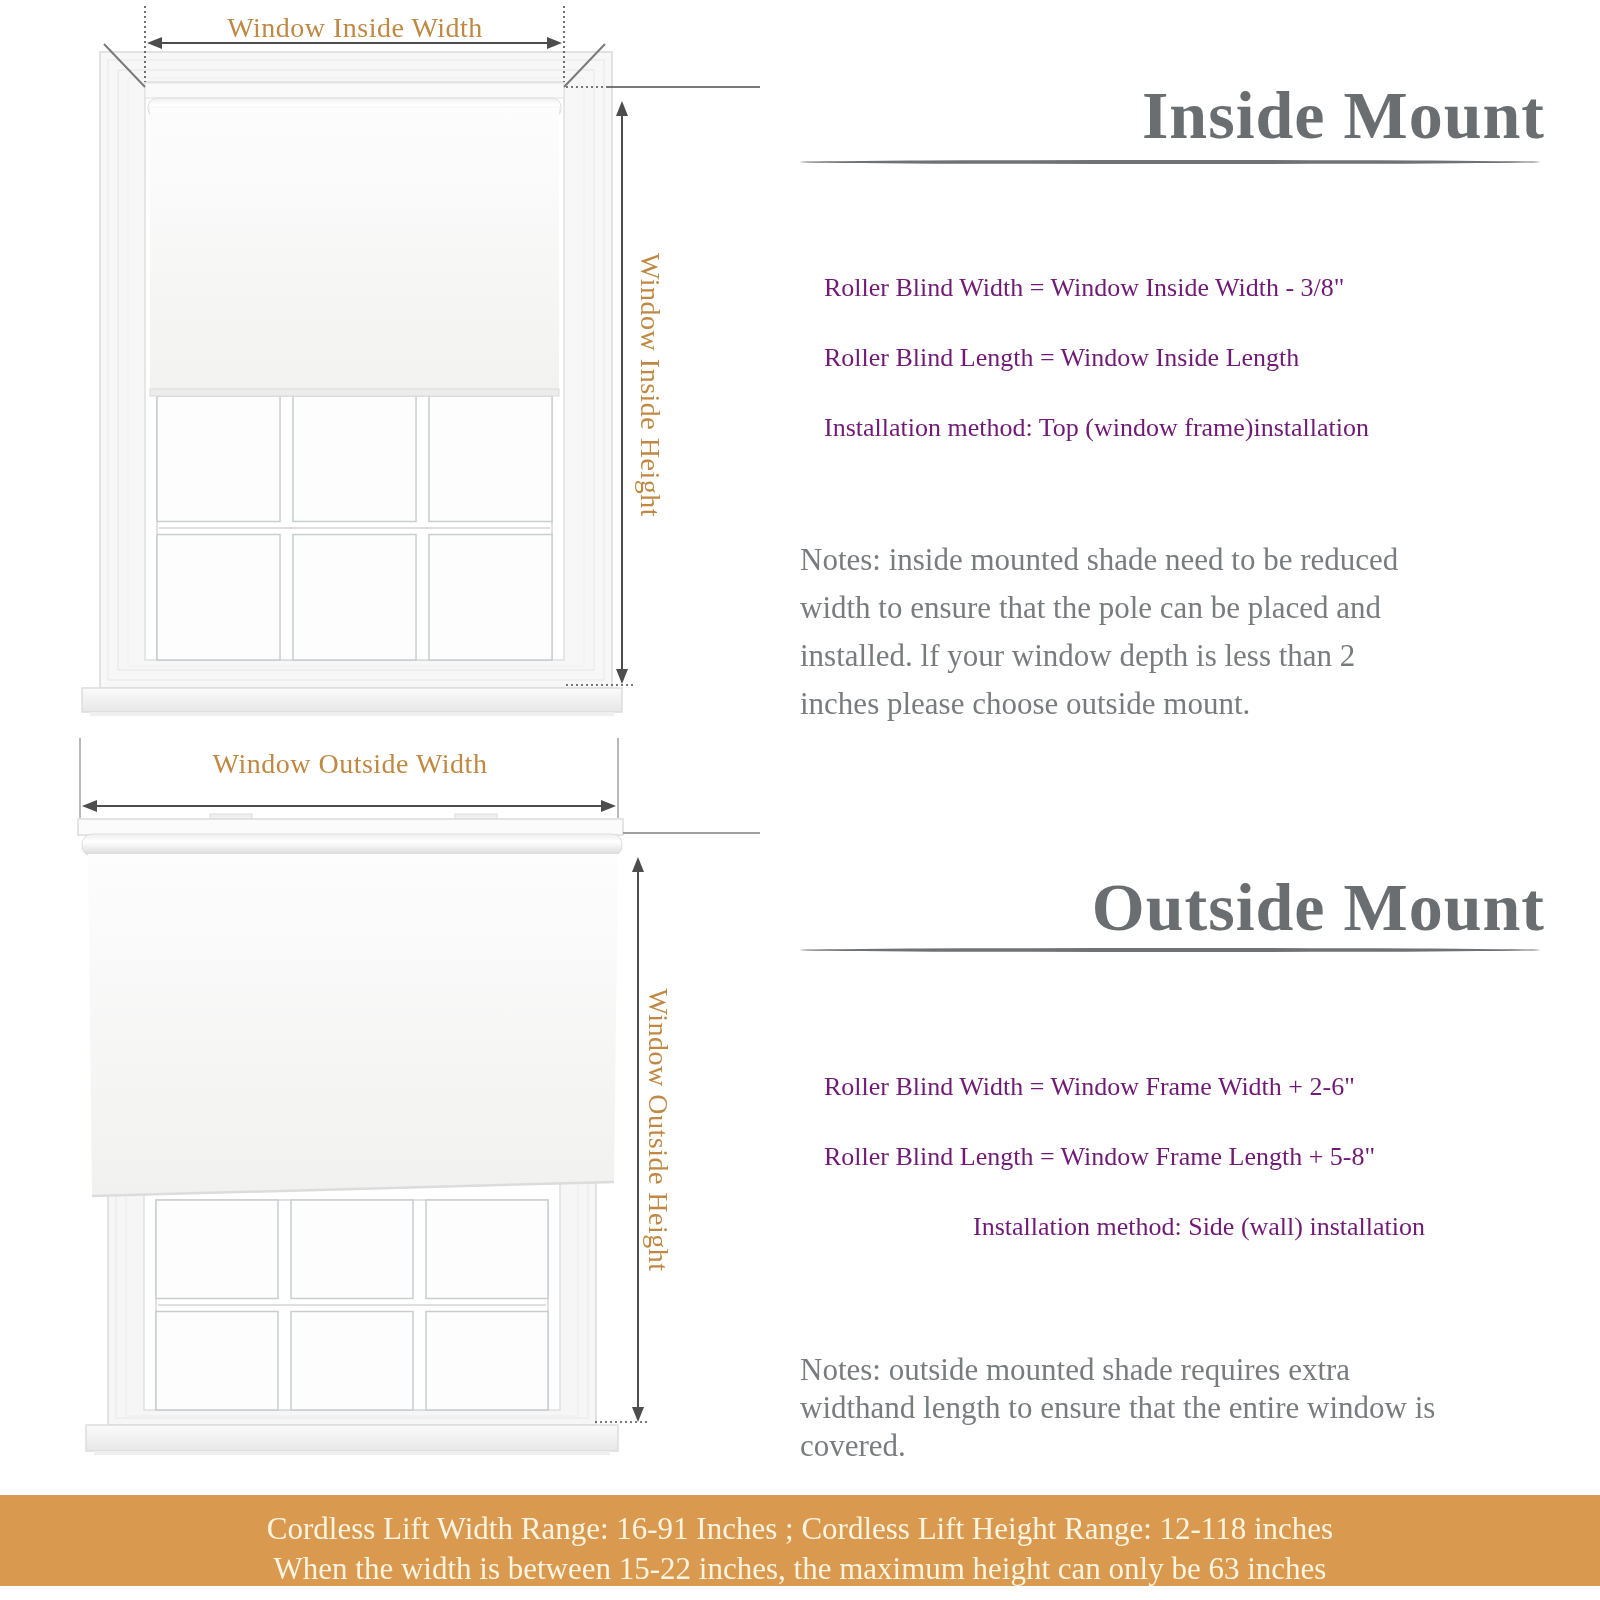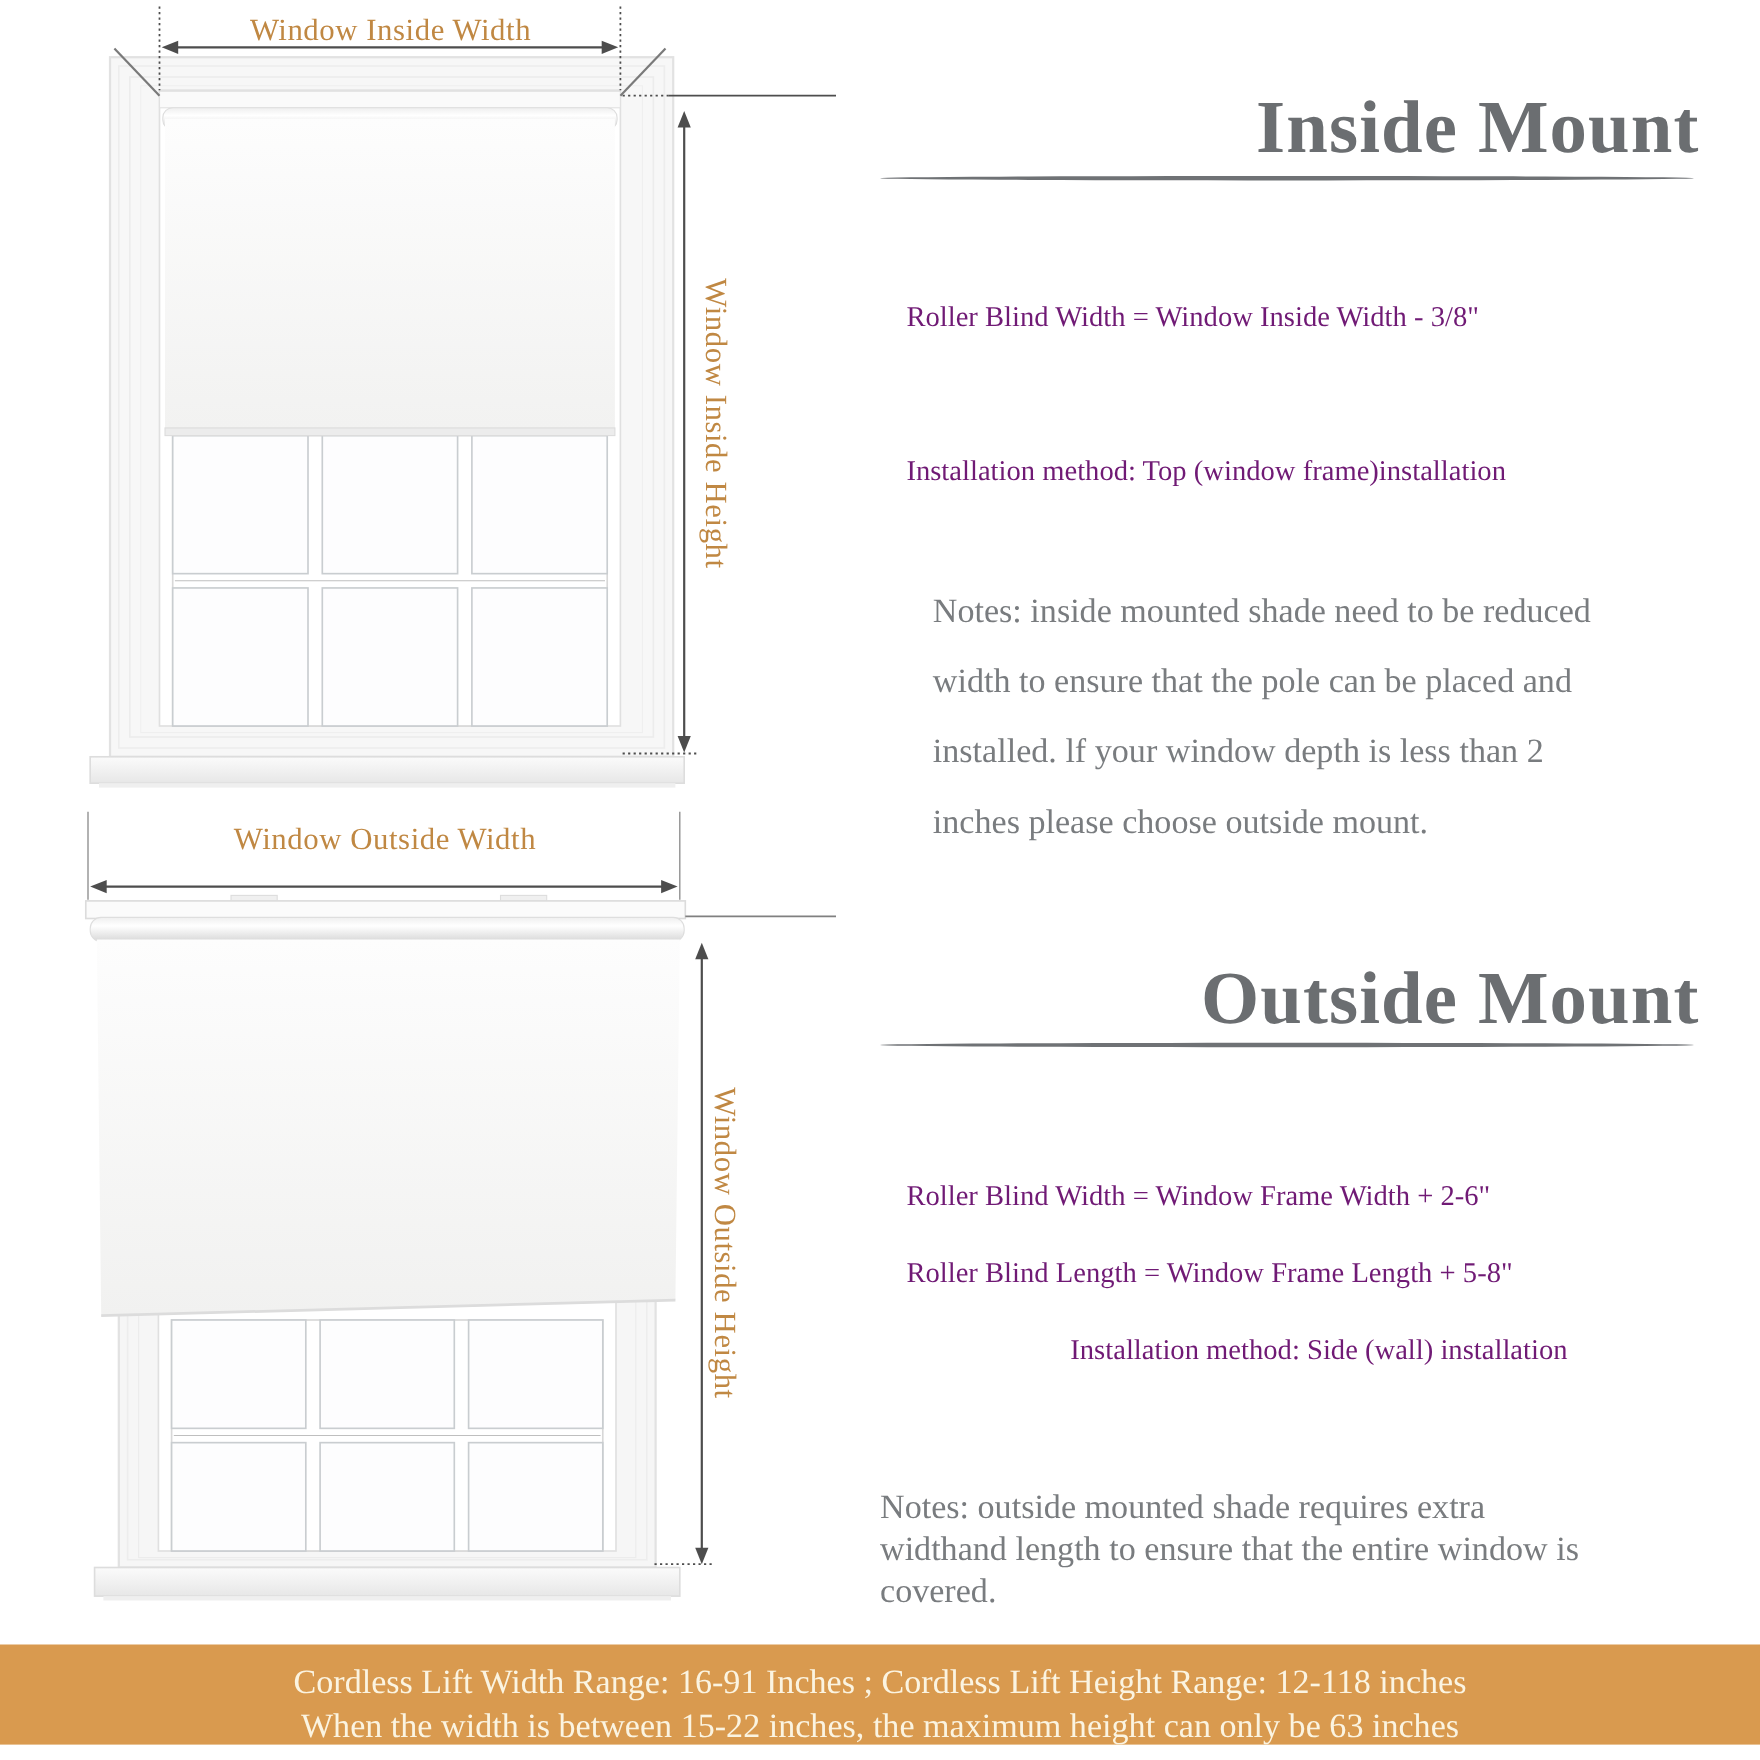--- a/index.html
+++ b/index.html
@@ -25,21 +25,21 @@
   }
   .divider{
     position:absolute;left:800px;width:740px;height:4px;background:#6f7275;
     border-radius:50%;
   }
   .formula{
     position:absolute;left:824px;width:750px;font-size:26px;color:#701a75;
     white-space:nowrap;
   }
   .notes{position:absolute;left:800px;font-size:31px;color:#797c7f;}
-  #inside-notes{top:492px;width:640px;line-height:64px;margin-left:48px;}
+  #inside-notes{top:505px;width:640px;line-height:48px;}
   #outside-notes{top:1320px;width:660px;line-height:38px;}
   
   .footer{
     position:absolute;left:0;top:1495px;width:1600px;height:91px;
     background:#d99a4f;text-align:center;color:#fbf4e1;
   }
   .footer-line{font-size:31px;line-height:40px;white-space:nowrap;}
   .footer-line.first{margin-top:14px;}
 </style>
 </head>
@@ -185,20 +185,21 @@
         <line x1="535" y1="692" x2="590" y2="692" stroke-width="1.6" stroke-dasharray="2 3"></line>
       </g>
     </svg>
     <span class="dim-label" style="left:290px;top:18px;">Window Outside Width</span>
     <span class="dim-label vertical" style="left:598px;top:400px;">Window Outside Height</span>
   </div>
 
   <h1 class="section-title" style="top:30px;">Inside Mount</h1>
   <div class="divider" style="top:160px;"></div>
   <p class="formula" style="top:247px;">Roller Blind Width = Window Inside Width - 3/8"</p>
+  <p class="formula" style="top:317px;">Roller Blind Length = Window Inside Length</p>
   <p class="formula" style="top:387px;">Installation method: Top (window frame)installation</p>
   <p class="notes" id="inside-notes">Notes: inside mounted shade need to be reduced width to ensure that the pole can be placed and installed. lf your window depth is less than 2 inches please choose outside mount.</p>
 
   <h1 class="section-title" style="top:822px;">Outside Mount</h1>
   <div class="divider" style="top:948px;"></div>
   <p class="formula" style="top:1046px;">Roller Blind Width = Window Frame Width + 2-6"</p>
   <p class="formula" style="top:1116px;">Roller Blind Length = Window Frame Length + 5-8"</p>
   <p class="formula" style="top:1186px;text-align:center;">Installation method: Side (wall) installation</p>
   <p class="notes" id="outside-notes">Notes: outside mounted shade requires extra widthand length to ensure that the entire window is covered.</p>
 

